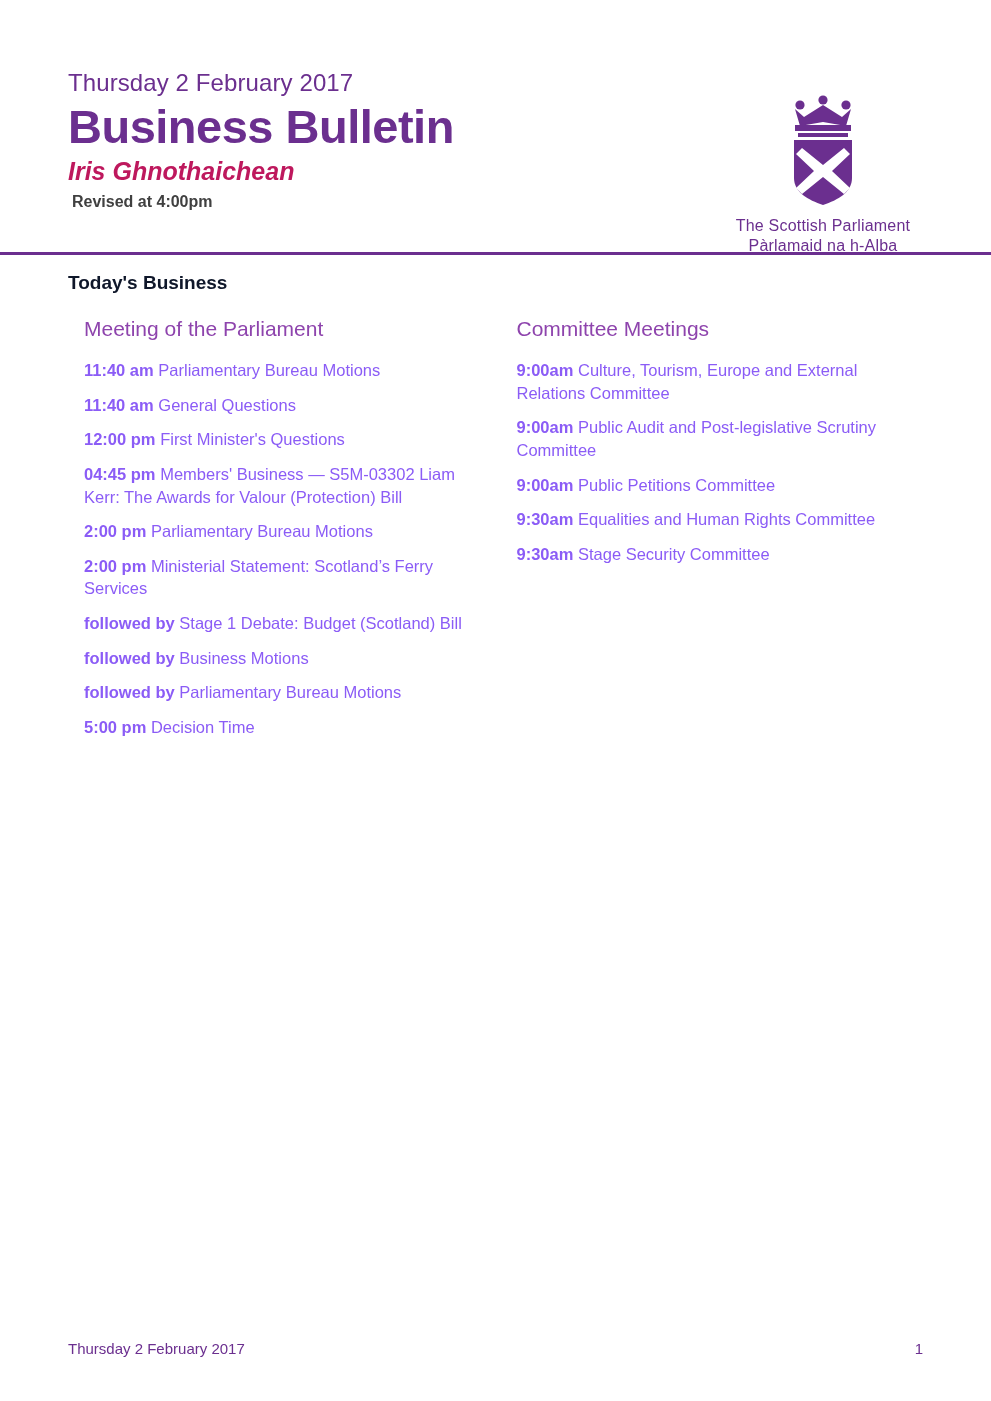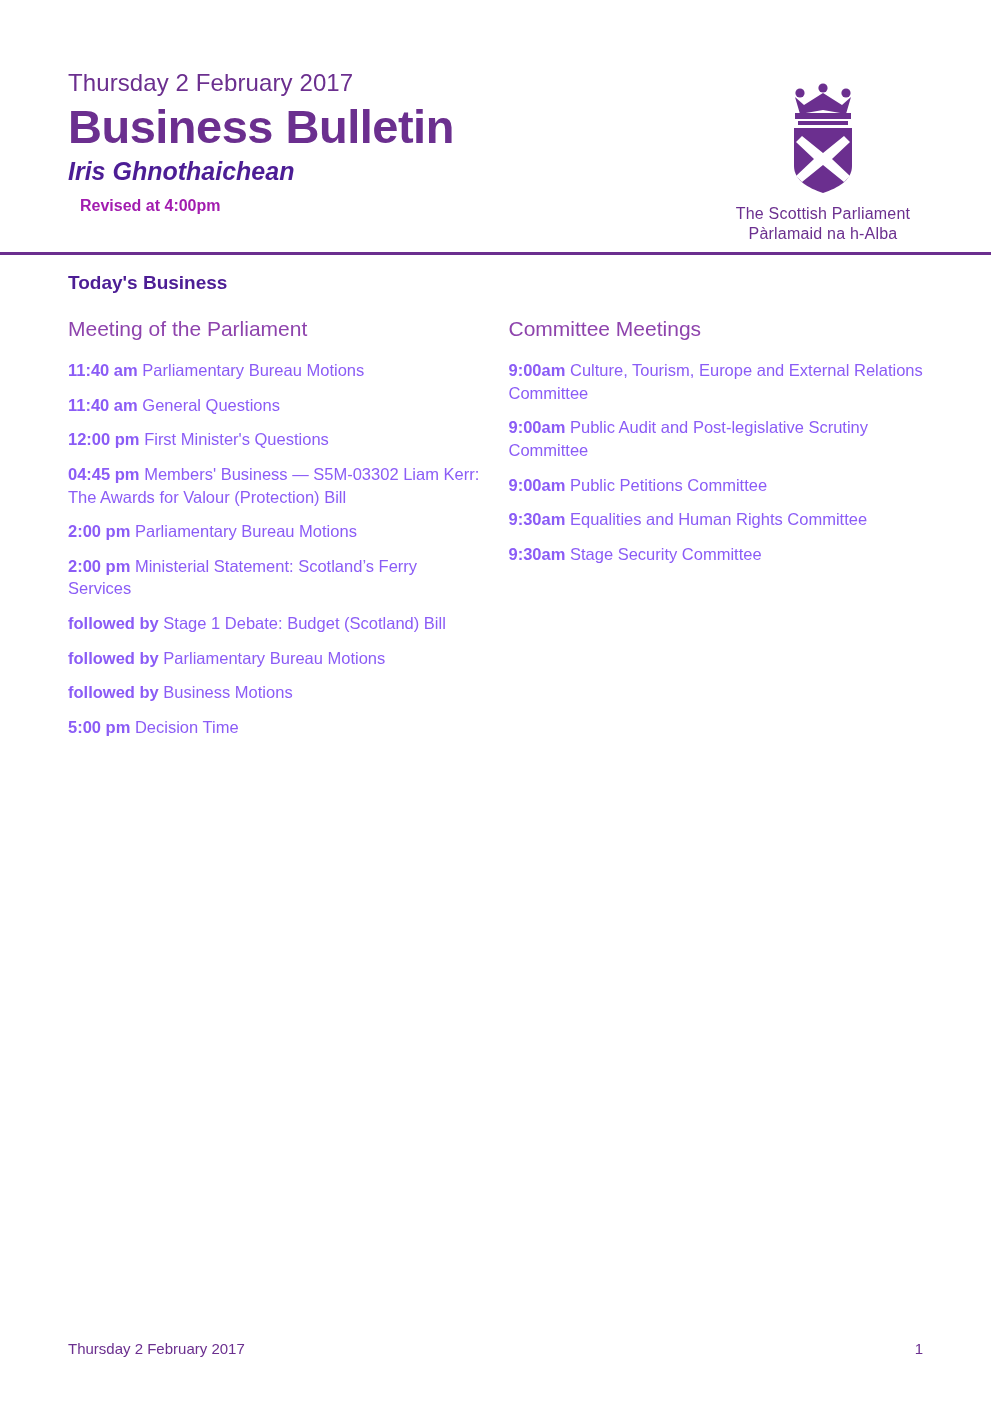--- a/index.html
+++ b/index.html
@@ -43,46 +43,46 @@
     font-weight: bold;
     color: #6b2f8f;
     line-height: 1.05;
     margin: 0 0 6px 0;
     letter-spacing: -0.5px;
   }
   .header-subtitle {
     font-size: 25px;
     font-style: italic;
     font-weight: bold;
-    color: #4c1d95;
+    color: #be185d;
     line-height: 1.1;
     margin: 0 0 8px 0;
   }
   .header-revised {
     font-size: 16px;
     font-weight: bold;
-    color: #a21caf;
+    color: #404040;
     line-height: 1.1;
-    margin: 12px;
+    margin: 4px;
   }
 
   .header-rule {
     position: absolute;
     left: 0;
     top: 252px;
     width: 991px;
     height: 3px;
     background: #6b2f8f;
   }
 
   
   .logo {
     position: absolute;
     right: 68px;
-    top: 80px;
+    top: 92px;
     width: 200px;
     text-align: center;
   }
   .logo-mark {
     display: block;
     margin: 0 auto;
   }
   .logo-text-en {
     font-size: 16px;
     color: #6b2f8f;
@@ -102,26 +102,27 @@
     position: absolute;
     left: 0;
     top: 272px;
     width: 991px;
     padding: 0 68px;
     box-sizing: border-box;
   }
   .section-title {
     font-size: 19px;
     font-weight: bold;
-    color: #4c1d95;
+    color: #0f172a;
     margin: 0 0 22px 0;
   }
   .columns {
     display: flex;
     gap: 26px;
+    margin-left: 16px;
   }
   .col {
     width: 429px;
   }
   .col-heading {
     font-size: 21px;
     color: #8e44ad;
     font-weight: normal;
     margin: 0 0 18px 0;
     line-height: 1.2;
@@ -198,22 +199,22 @@
       <div class="col">
         <div class="col-heading">Meeting of the Parliament</div>
 
         <p class="entry"><span class="t">11:40 am</span><span> Parliamentary Bureau Motions</span></p>
         <p class="entry"><span class="t">11:40 am</span><span> General Questions</span></p>
         <p class="entry"><span class="t">12:00 pm</span><span> First Minister's Questions</span></p>
         <p class="entry"><span class="t">04:45 pm</span><span> Members' Business — S5M-03302 Liam Kerr: The Awards for Valour (Protection) Bill</span></p>
         <p class="entry"><span class="t">2:00 pm</span><span> Parliamentary Bureau Motions</span></p>
         <p class="entry"><span class="t">2:00 pm</span><span> Ministerial Statement: Scotland’s Ferry Services</span></p>
         <p class="entry"><span class="t">followed by</span><span> Stage 1 Debate: Budget (Scotland) Bill</span></p>
+        <p class="entry"><span class="t">followed by</span><span> Business Motions</span></p>
         <p class="entry"><span class="t">followed by</span><span> Parliamentary Bureau Motions</span></p>
-        <p class="entry"><span class="t">followed by</span><span> Business Motions</span></p>
         <p class="entry"><span class="t">5:00 pm</span><span> Decision Time</span></p>
       </div>
 
       <div class="col">
         <div class="col-heading">Committee Meetings</div>
 
         <p class="entry"><span class="t">9:00am</span><span> Culture, Tourism, Europe and External Relations Committee</span></p>
         <p class="entry"><span class="t">9:00am</span><span> Public Audit and Post-legislative Scrutiny Committee</span></p>
         <p class="entry"><span class="t">9:00am</span><span> Public Petitions Committee</span></p>
         <p class="entry"><span class="t">9:30am</span><span> Equalities and Human Rights Committee</span></p>

